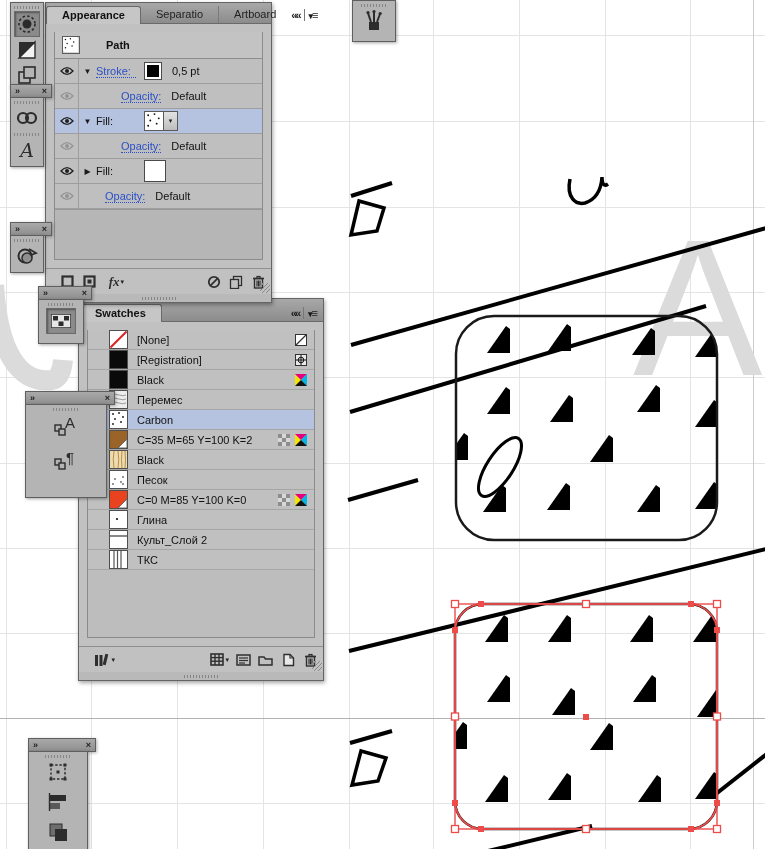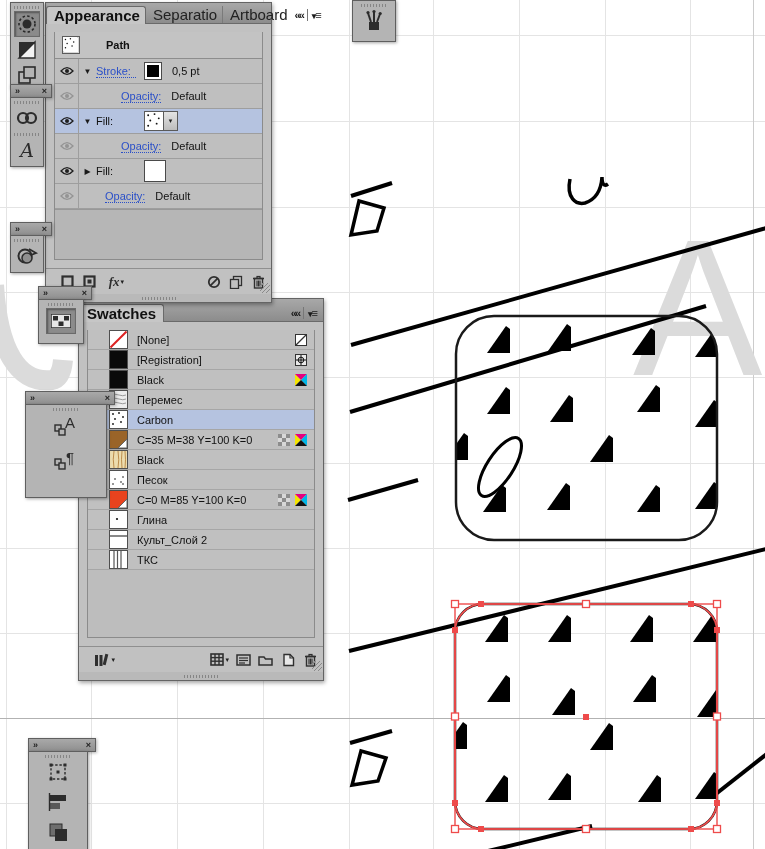--- a/index.html
+++ b/index.html
@@ -3,21 +3,21 @@
 <meta charset="utf-8">
 <style>
   html,body{margin:0;padding:0;background:#fff;}
   #stage{position:relative;width:765px;height:849px;overflow:hidden;background:#fff;
          font-family:"Liberation Sans",sans-serif;-webkit-font-smoothing:antialiased;}
   #artwork{position:absolute;left:0;top:0;z-index:1;}
 
   
   .panel{position:absolute;background:#c1c1c1;border:1px solid #646464;box-shadow:1px 2px 4px rgba(0,0,0,.35);}
   .tabbar{height:20px;background:linear-gradient(#a8a8a8,#8c8c8c);display:flex;align-items:flex-end;border-bottom:1px solid #6a6a6a;}
-  .tab{height:17px;line-height:17px;padding:0 7px;font-size:15px;color:#222;border-right:1px solid #7a7a7a;
+  .tab{height:17px;line-height:17px;padding:0 15px;font-size:11px;color:#222;border-right:1px solid #7a7a7a;
        white-space:nowrap;overflow:hidden;flex:0 0 auto;}
   .tab.active{background:#c6c6c6;font-weight:bold;color:#111;border:1px solid #6a6a6a;border-bottom:none;
        border-radius:3px 3px 0 0;margin-bottom:-1px;}
   .tabbar-right{margin-left:auto;display:flex;align-items:center;gap:4px;padding:0 5px 2px 0;color:#1c1c1c;font-size:11px;font-weight:bold;}
   .tb-sep{width:1px;height:12px;background:#777;}
   .menu-glyph{font-size:9px;letter-spacing:-1px;}
   .content-box{margin:8px;border:1px solid #8b8b8b;border-top:none;background:#bfbfbf;overflow:hidden;}
   .toolbar{height:25px;background:#c1c1c1;border-top:1px solid #8f8f8f;display:flex;align-items:center;padding:0 6px;position:relative;}
   .tbtn{width:22px;height:20px;display:flex;align-items:center;justify-content:flex-end;color:#2f2f2f;}
   .bottom-strip{height:8px;display:flex;align-items:center;justify-content:center;background:#b9b9b9;}
@@ -554,21 +554,21 @@
                 <circle cx="3" cy="13" r="0.9" fill="#111"></circle>
               </svg></span>
             <span class="sw-name">Carbon</span>
             <span class="sw-right"></span>
           </div>
           <div class="sw-row">
             <span class="sw-thumb"><svg width="17" height="17" viewBox="0 0 17 17">
                 <rect width="17" height="17" fill="#9a6428"></rect>
                 <polygon points="17,8 17,17 8,17" fill="#fff" stroke="#666" stroke-width="1"></polygon>
               </svg></span>
-            <span class="sw-name">C=35 M=38 Y=100 K=0</span>
+            <span class="sw-name">C=35 M=65 Y=100 K=2</span>
             <span class="sw-right">
               <svg width="12" height="12">
                 <rect width="12" height="12" fill="#d8d8d8"></rect>
                 <rect x="0" y="0" width="4" height="4" fill="#8d8d8d"></rect>
                 <rect x="8" y="0" width="4" height="4" fill="#8d8d8d"></rect>
                 <rect x="4" y="4" width="4" height="4" fill="#8d8d8d"></rect>
                 <rect x="0" y="8" width="4" height="4" fill="#8d8d8d"></rect>
                 <rect x="8" y="8" width="4" height="4" fill="#8d8d8d"></rect>
               </svg>
               <svg width="12" height="12">

